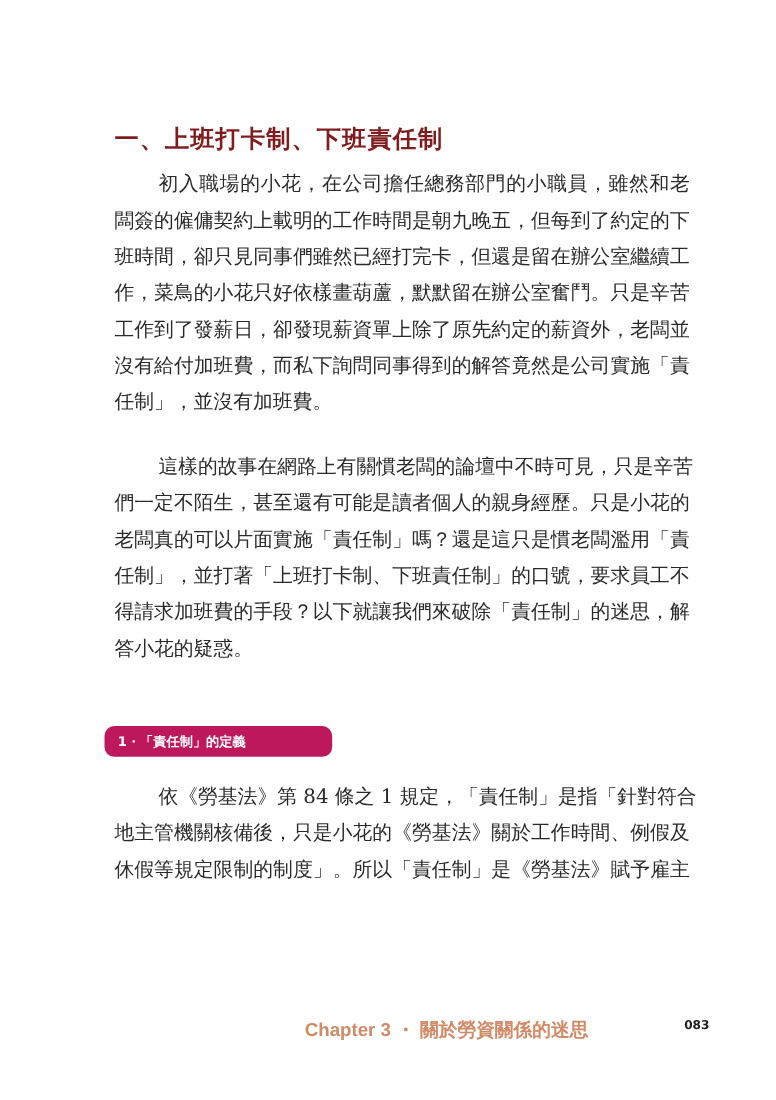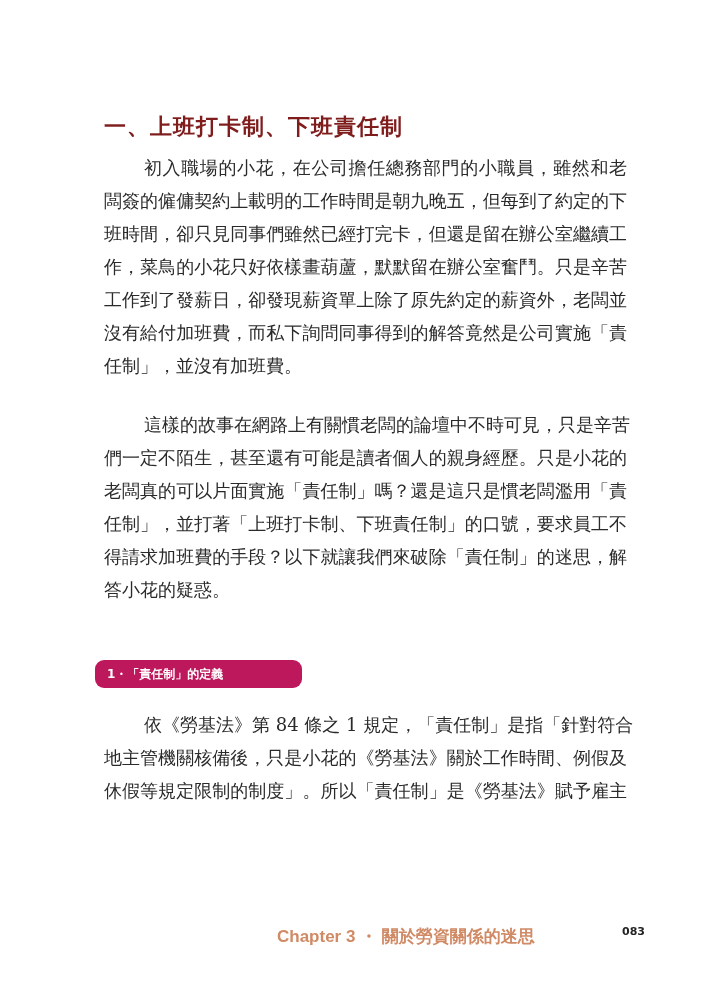--- a/index.html
+++ b/index.html
@@ -4,21 +4,21 @@
 <style>
   html, body { margin: 0; padding: 0; background: #ffffff; }
   body { width: 705px; height: 1000px; position: relative; overflow: hidden;
          font-family: "DejaVu Serif", "Liberation Serif", serif; color: #2a2a2a; }
   .heading { position: absolute; left: 104px; top: 112px; margin: 0;
              font-family: "DejaVu Sans", "Liberation Sans", sans-serif;
              font-weight: bold; font-size: 22px; letter-spacing: 1px; color: #7f1d1d; white-space: nowrap; }
   .para { position: absolute; left: 100px; width: 523px; margin: 4px; }
   .line { display: block; height: 33px; line-height: 33px; font-size: 18px;
           white-space: nowrap; text-align: justify; text-align-last: justify; }
-  .line.last { text-align-last: left; }
+  .line.last { text-align-last: left; font-family: Liberation Serif, serif; }
   .line.indent { padding-left: 40px; }
   .kai { font-family: "DejaVu Sans", "Liberation Sans", sans-serif; }
   .pill { position: absolute; left: 95px; top: 660px; width: 207px; height: 28px;
           background: #be185d; border-radius: 9px; color: #ffffff;
           font-family: "DejaVu Sans", "Liberation Sans", sans-serif; font-weight: bold;
           font-size: 12px; line-height: 28px; padding-left: 12px; box-sizing: border-box; white-space: nowrap; }
   .footer-chapter { position: absolute; left: 277px; top: 925px; font-family: Liberation Sans, sans-serif;
                     font-size: 17px; font-weight: bold; color: #d08a65; white-space: nowrap; text-align: right; }
   .footer-page { position: absolute; left: 622px; top: 925px; font-family: "DejaVu Sans", "Liberation Sans", sans-serif;
                  font-size: 11px; font-weight: bold; color: #222; }

